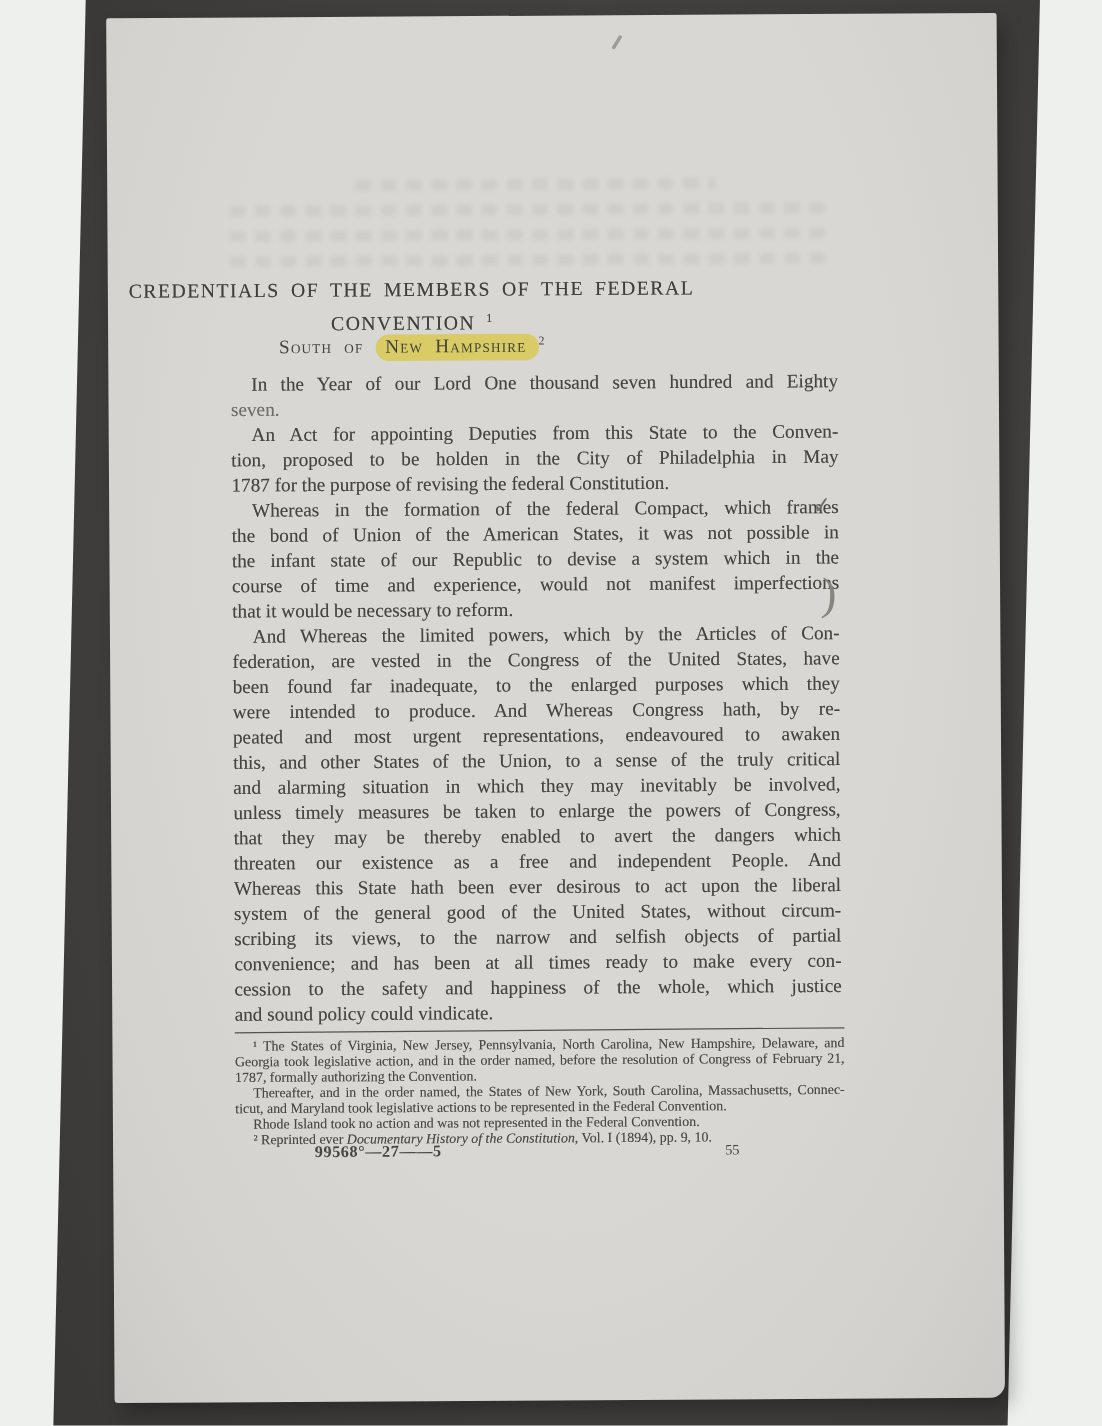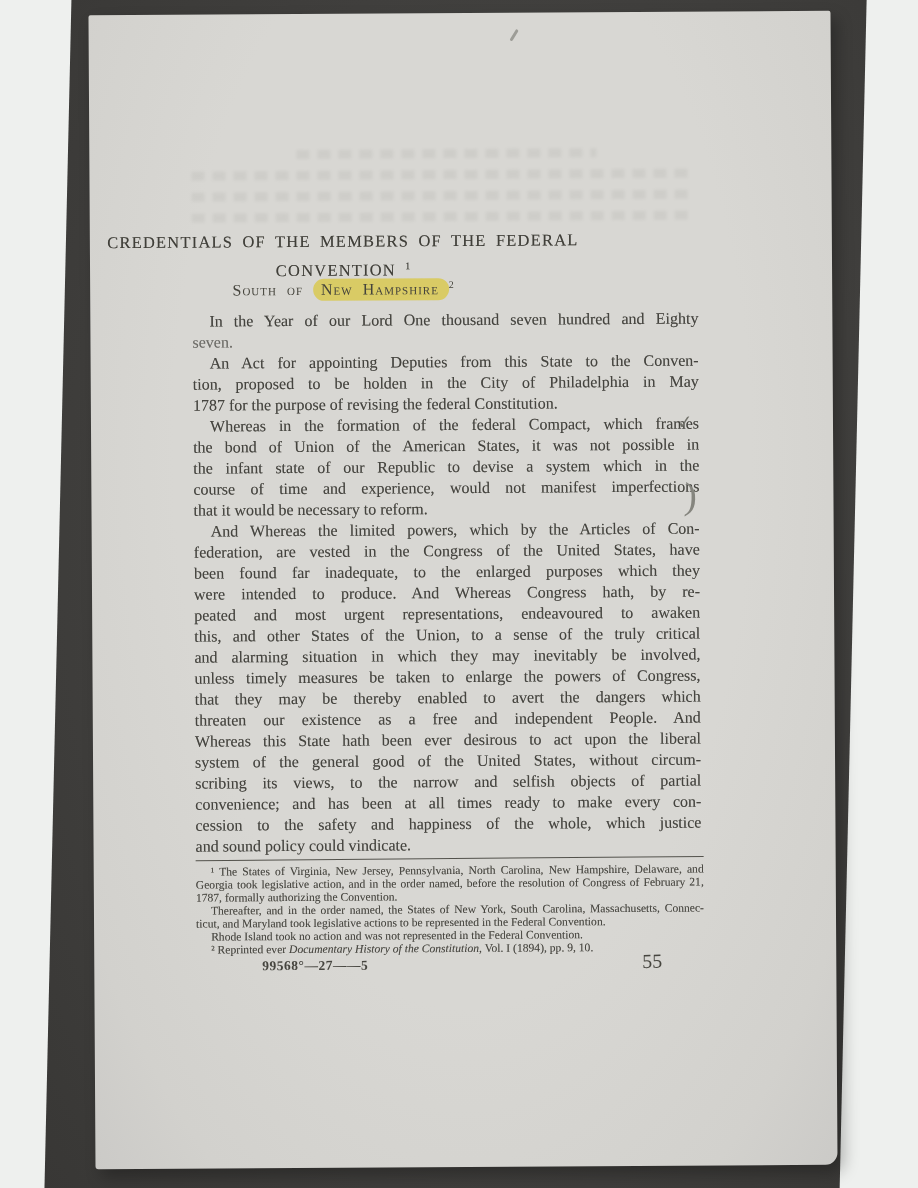--- a/index.html
+++ b/index.html
@@ -96,21 +96,21 @@
   .footnotes .para:first-child .ln:last-child { opacity:1; }
   .fn-citation { text-indent:15px; }
   .fn-citation .it { font-style:italic; }
 
   .footer-row {
     position:absolute; top:938px; width:506px;
     display:flex; justify-content:space-between; align-items:baseline;
     color:#46453f;
   }
   .print-code { margin-left:66px; font-size:13.5px; letter-spacing:0.5px;font-weight:bold; }
-  .page-number { margin-right:40px; font-size:20px; }
+  .page-number { margin-right:86px; font-size:12px; }
 </style>
 </head>
 <body>
 
 <div class="viewport">
 
   <div class="scan-bg"></div>
 
   <div class="paper">
 

